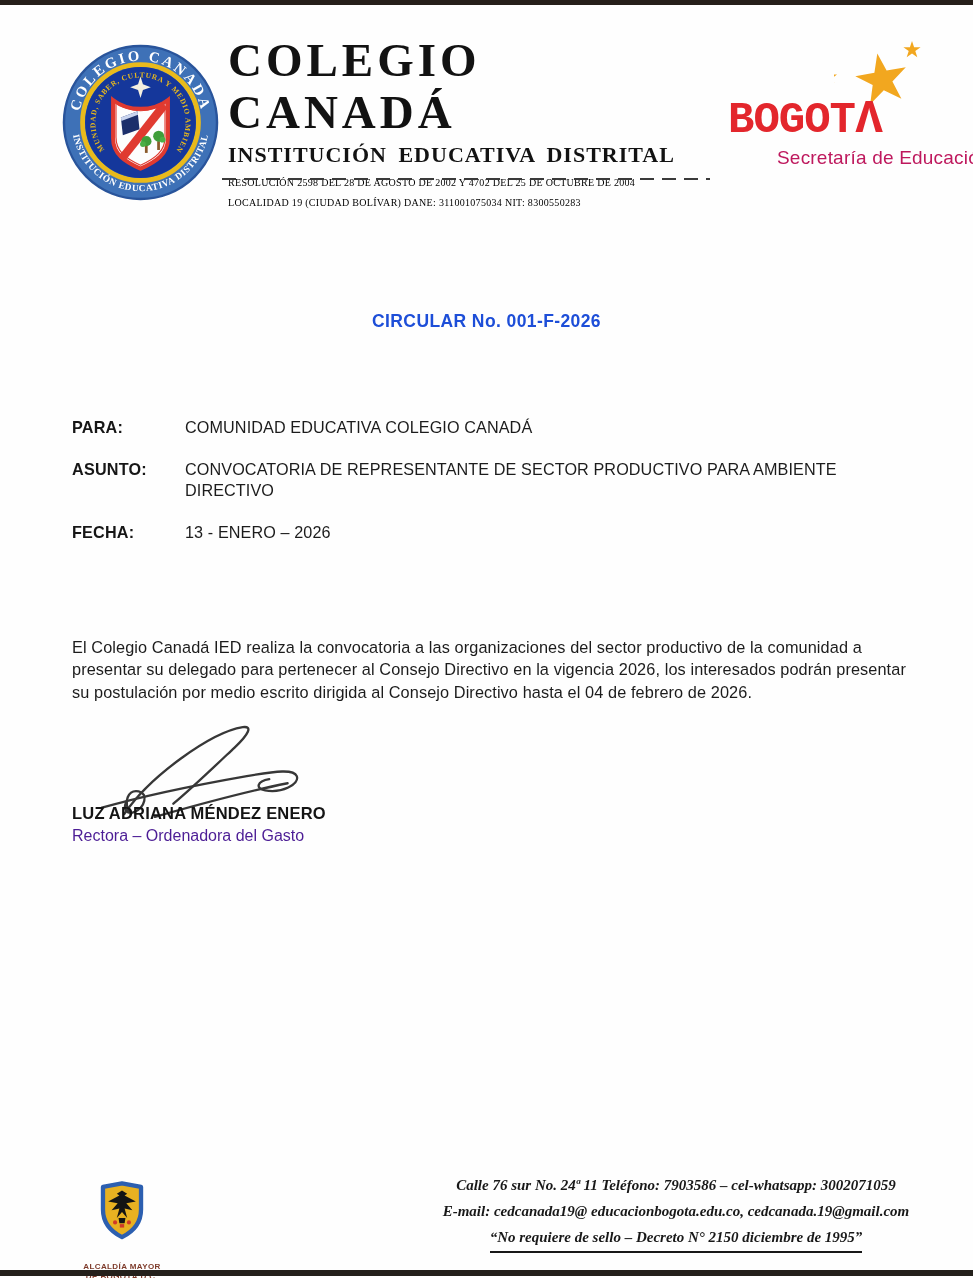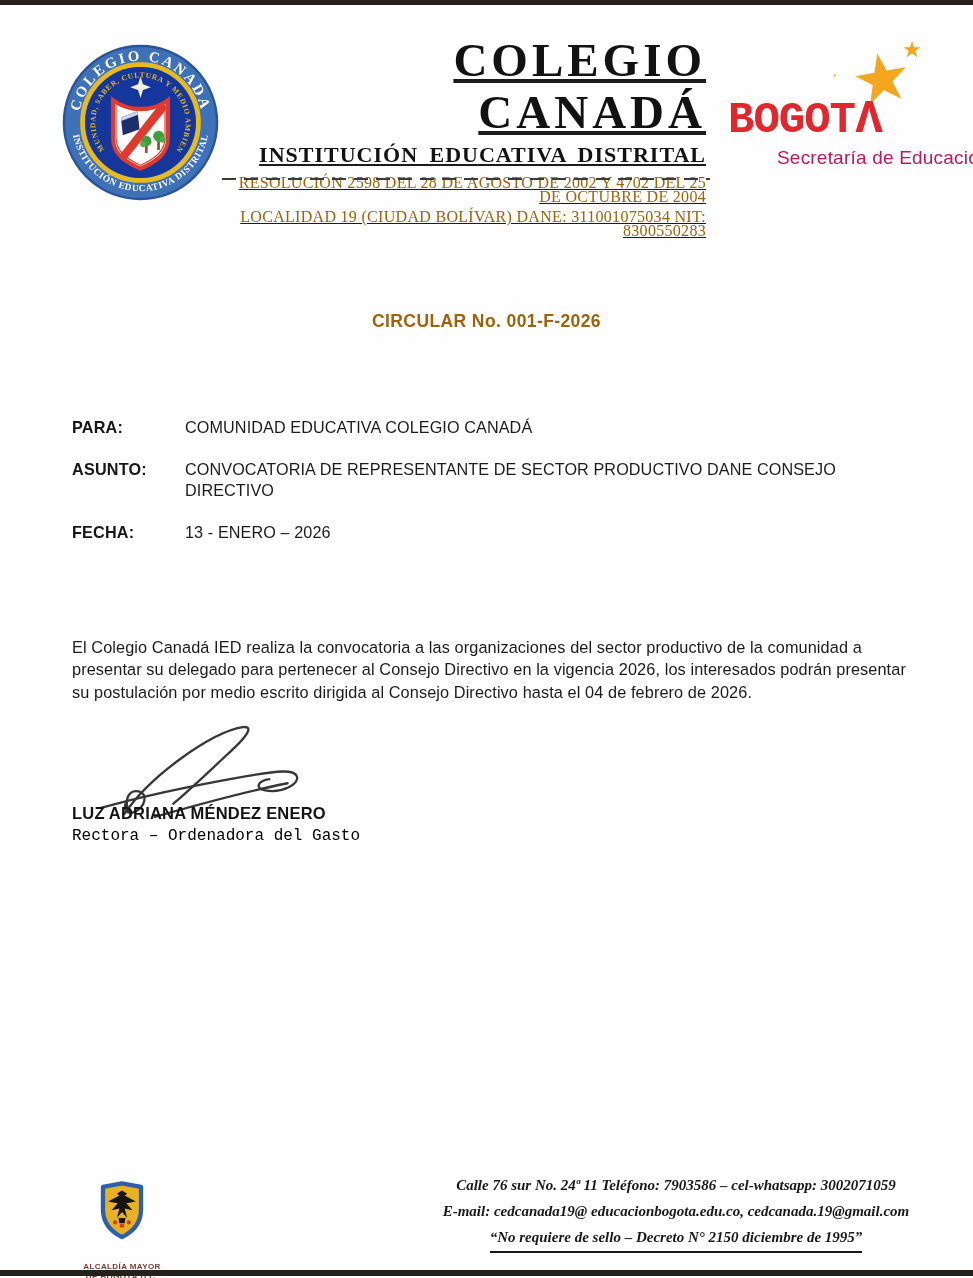--- a/index.html
+++ b/index.html
@@ -7,31 +7,31 @@
   .page {
     position:relative; width:973px; height:1278px; margin:0 auto;
     background:#fefefe; overflow:hidden;
     font-family:"Liberation Sans", sans-serif; color:#1c1c1c;
   }
   .scan-bar-top { position:absolute; left:0; top:0; width:100%; height:5px; background:#261f1a; }
   .scan-bar-bottom { position:absolute; left:0; top:1270px; width:100%; height:6px; background:#24201b; }
 
   
   .seal-box { position:absolute; left:62px; top:44px; width:157px; height:157px; }
-  .header-center { position:absolute; left:228px; top:34px; width:478px; text-align:right;text-decoration:underline; }
+  .header-center { position:absolute; left:228px; top:34px; width:478px; text-align:left; }
   .doc-title {
     font-family:"Liberation Serif", serif; font-size:47px; font-weight:600;
     letter-spacing:4px; word-spacing:14px; color:#121212; line-height:52px;
   }
   .doc-subtitle {
     font-family:"Liberation Serif", serif; font-size:22px; font-weight:bold;
     letter-spacing:1px; word-spacing:5px; color:#121212; margin-top:4px; line-height:26px;
   }
   .doc-resolution {
-    font-family:"Liberation Serif", serif; font-size:16px; color:#a16207;
+    font-family:"Liberation Serif", serif; font-size:10px; color:#000000;
     margin-top:8px; line-height:14px; letter-spacing:0.3px;
   }
   .doc-resolution.second { margin-top:6px; }
   .header-divider {
     position:absolute; left:222px; top:178px; width:488px; height:2px;
     background:repeating-linear-gradient(90deg,#3a3a3a 0 14px,transparent 14px 22px);
   }
   .bogota-box { position:absolute; left:722px; top:40px; width:215px; height:140px; }
   .bogota-stars { position:absolute; right:8px; top:-2px; width:95px; height:72px; }
   .bogota-wordmark {
@@ -41,40 +41,40 @@
   }
   .bogota-wordmark .accent { font-size:47px; letter-spacing:0; }
   .bogota-subtitle {
     position:absolute; left:7px; top:107px;
     font-size:19px; color:#be185d; letter-spacing:0.2px; white-space:nowrap;margin-left:48px;
   }
 
   
   .circular-title {
     position:absolute; left:0; top:311px; width:100%; text-align:center;
-    font-weight:bold; font-size:17.5px; letter-spacing:0.4px; color:#a16207;
+    font-weight:bold; font-size:17.5px; letter-spacing:0.4px; color:#1d4ed8;
   }
 
   
   .meta-block { position:absolute; left:72px; top:417px; width:850px; }
   .meta-row { display:flex; margin-bottom:21px; line-height:21px; font-size:16.2px; }
   .meta-label { flex:0 0 113px; font-weight:bold; letter-spacing:0.2px; color:#161616; }
   .meta-value { flex:1; color:#1c1c1c; letter-spacing:0.1px; }
 
   
   .body-paragraph {
     position:absolute; left:72px; top:636px; width:848px;
     font-size:16.3px; line-height:22.4px; letter-spacing:0.1px; color:#1c1c1c;
   }
 
   
   .signature-scribble { position:absolute; left:92px; top:720px; width:228px; height:102px; }
   .signer-block { position:absolute; left:72px; top:803px; }
   .signer-name { font-weight:bold; font-size:16.5px; letter-spacing:0.2px; color:#141414; line-height:20px; }
-  .signer-title { font-size:16px; color:#000000; margin-top:3px; line-height:20px;font-family:Liberation Mono, monospace; }
+  .signer-title { font-size:16px; color:#4c1d95; margin-top:3px; line-height:20px; }
 
   
   .alcaldia-box { position:absolute; left:76px; top:1180px; width:92px; text-align:center; }
   .alcaldia-shield { width:52px; height:64px; }
   .alcaldia-caption {
     margin-top:14px; font-size:8px; font-weight:bold; color:#7E3B2B;
     line-height:9.5px; letter-spacing:0.4px;
   }
   .footer-contact {
     position:absolute; left:430px; top:1172px; width:492px; text-align:center;
@@ -150,21 +150,21 @@
 
   <div class="circular-title">CIRCULAR No. 001-F-2026</div>
 
   <div class="meta-block">
     <div class="meta-row">
       <div class="meta-label">PARA:</div>
       <div class="meta-value">COMUNIDAD EDUCATIVA COLEGIO CANADÁ</div>
     </div>
     <div class="meta-row">
       <div class="meta-label">ASUNTO:</div>
-      <div class="meta-value" style="max-width:735px;">CONVOCATORIA DE REPRESENTANTE DE SECTOR PRODUCTIVO DANE CONSEJO DIRECTIVO</div>
+      <div class="meta-value" style="max-width:735px;">CONVOCATORIA DE REPRESENTANTE DE SECTOR PRODUCTIVO PARA AMBIENTE DIRECTIVO</div>
     </div>
     <div class="meta-row">
       <div class="meta-label">FECHA:</div>
       <div class="meta-value">13 - ENERO – 2026</div>
     </div>
   </div>
 
   <div class="body-paragraph">El Colegio Canadá IED realiza la convocatoria a las organizaciones del sector productivo de la comunidad a presentar su delegado para pertenecer al Consejo Directivo en la vigencia 2026, los interesados podrán presentar su postulación por medio escrito dirigida al Consejo Directivo hasta el 04 de febrero de 2026.</div>
 
   <svg class="signature-scribble" viewBox="0 0 220 100">

